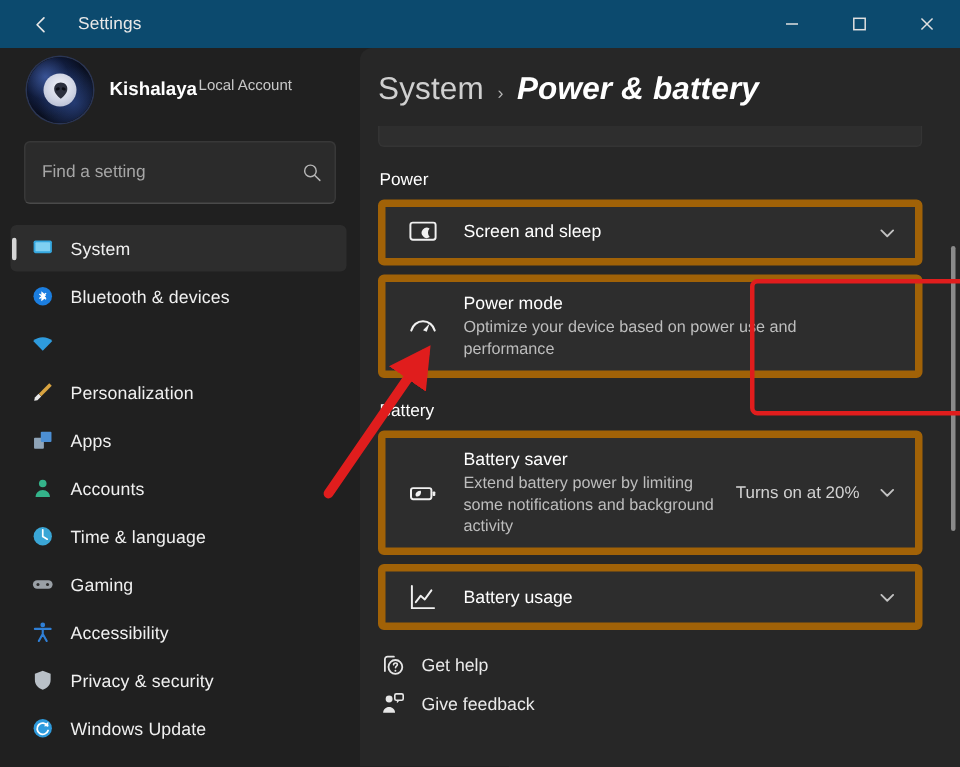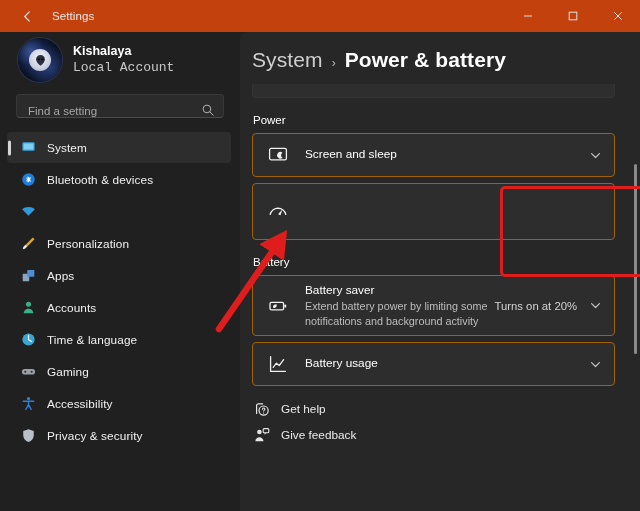--- a/index.html
+++ b/index.html
@@ -8,21 +8,21 @@
     background:#202020;
     font-family:"Liberation Sans", sans-serif;
     color:#ffffff;
     -webkit-font-smoothing:antialiased;
   }
   .window { position:relative; width:640px; height:511px; display:flex; flex-direction:column; background:#202020; }
 
   
   .titlebar {
     height:32px; flex:0 0 32px; display:flex; align-items:center;
-    background:#c2410c; position:relative; z-index:5;
+    background:#0c4a6e; position:relative; z-index:5;
   }
   .back-btn {
     width:30px; height:30px; margin-left:12px; display:flex;
     align-items:center; justify-content:center; border-radius:4px;
   }
   .back-btn svg { width:13px; height:13px; }
   .titlebar-title { font-size:11.5px; color:#e8e8e8; margin-left:10px; letter-spacing:.1px; }
   .win-controls { margin-left:auto; display:flex; height:32px; }
   .win-btn { width:45px; height:32px; display:flex; align-items:center; justify-content:center; }
   .win-btn svg { width:10px; height:10px; }
@@ -50,28 +50,28 @@
       radial-gradient(circle at 28% 30%, rgba(90,130,230,.55) 0%, rgba(40,70,160,.18) 35%, transparent 60%),
       radial-gradient(circle at 72% 70%, rgba(70,110,210,.40) 0%, transparent 55%);
   }
   .avatar .alien {
     position:absolute; left:50%; top:50%; transform:translate(-50%,-50%);
     width:22px; height:22px; border-radius:50%;
     background:radial-gradient(circle at 50% 40%, #f2f3f8 0%, #cfd4e4 55%, #a8b0c8 100%);
     display:flex; align-items:center; justify-content:center;
   }
   .avatar .alien svg { width:13px; height:13px; }
-  .acct-text { display:flex; flex-direction:column; gap:1px; }
+  .acct-text { display:flex; flex-direction:row; gap:1px; }
   .acct-name { font-size:12.5px; font-weight:bold; color:#ffffff; line-height:1.25; }
-  .acct-type { font-size:13px; color:#c8c8c8; line-height:1.25;font-family:Liberation Mono, monospace; }
+  .acct-type { font-size:10px; color:#c8c8c8; line-height:1.25; }
 
   .search-wrap { padding:0 16px 0 16px; }
   .search-box {
-    height:24px; background:#2b2b2b; border:1px solid #383838; border-bottom-color:#4a4a4a;
-    border-radius:4px; display:flex; align-items:flex-end; padding:0 8px 0 11px;
+    height:42px; background:#2b2b2b; border:1px solid #383838; border-bottom-color:#4a4a4a;
+    border-radius:4px; display:flex; align-items:center; padding:0 8px 0 11px;
   }
   .search-box .ph { font-size:11.5px; color:#a6a6a6; flex:1; }
   .search-box .mag { width:14px; height:14px; opacity:.85; }
 
   .navlist { margin-top:14px; padding:0 9px 0 7px; display:flex; flex-direction:column; gap:1px; }
   .nav-item {
     position:relative; height:31px; display:flex; align-items:center;
     gap:11px; padding-left:13px; border-radius:4px;
   }
   .nav-item.selected { background:#2d2d2d; }
@@ -87,33 +87,33 @@
   .main {
     flex:1; min-width:0; position:relative; background:#272727;
     border-top-left-radius:8px; display:flex; flex-direction:column;
     overflow:hidden;
   }
   .main-inner { flex:1; position:relative; padding:0 14px 0 10px; overflow:hidden; }
 
   .crumb { display:flex; align-items:baseline; gap:9px; padding:16px 0 0 2px; }
   .crumb-parent { font-size:21px; color:#cfcfcf; letter-spacing:.1px; }
   .crumb-sep { font-size:12px; color:#b5b5b5; }
-  .crumb-current { font-size:21px; font-weight:bold; color:#ffffff; letter-spacing:.1px; }
+  .crumb-current { font-size:21px; font-weight:bold; color:#ffffff; letter-spacing:.1px;font-style:italic; }
 
   
   .cut-card {
     margin:12px 11px 0 2px; height:14px; border-radius:0 0 4px 4px;
     background:#2e2e2e; border:1px solid #343434; border-top:none;
   }
 
   .section-label { font-size:11.5px; font-weight:normal; color:#ffffff; margin:16px 0 7px 3px; }
 
   .card {
     position:relative; margin:0 11px 6px 2px; background:#2d2d2d;
-    border:1px solid #a16207; border-radius:4px;
+    border:5px solid #a16207; border-radius:4px;
     display:flex; align-items:center; padding:0 12px 0 14px; min-height:44px;
   }
   .card.tall { min-height:57px; }
   .card-ico { width:22px; height:22px; flex:0 0 22px; display:flex; align-items:center; justify-content:center; margin-right:16px; }
   .card-ico svg { width:20px; height:20px; display:block; }
   .card-text { flex:1; min-width:0; display:flex; flex-direction:column; gap:1px; padding:7px 0; }
   .card-title { font-size:11.8px; color:#ffffff; line-height:1.3; }
   .card-sub { font-size:10.8px; color:#bdbdbd; line-height:1.33; max-width:250px; }
   .card-status { font-size:11.3px; color:#d2d2d2; margin-right:12px; white-space:nowrap; }
   .chev { width:13px; height:13px; flex:0 0 13px; opacity:.85; }
@@ -292,20 +292,30 @@
 
         <div class="nav-item">
           <span class="nav-ico">
             <svg viewBox="0 0 16 16">
                 <path d="M8 1.2 13.6 3.3v4.4c0 3.4-2.3 6.1-5.6 7.1-3.3-1-5.6-3.7-5.6-7.1V3.3z" fill="#b9c0c7"></path>
               </svg>
           </span>
           <span class="nav-label">Privacy &amp; security</span>
         </div>
 
+        <div class="nav-item">
+          <span class="nav-ico">
+            <svg viewBox="0 0 16 16">
+                <circle cx="8" cy="8" r="6.5" fill="#2e9bdd"></circle>
+                <path d="M11.4 6.2A4 4 0 1 0 11.8 9.6" stroke="#ffffff" stroke-width="1.3" fill="none" stroke-linecap="round"></path>
+                <path d="M11.9 3.4v3.1H8.8z" fill="#ffffff"></path>
+              </svg>
+          </span>
+          <span class="nav-label">Windows Update</span>
+        </div>
 
       </div>
     </div>
 
     <div class="main">
       <div class="main-inner">
 
         <div class="crumb">
           <span class="crumb-parent">System</span>
           <span class="crumb-sep">›</span>
@@ -333,20 +343,24 @@
           </span>
         </div>
 
         <div class="card tall">
           <span class="card-ico">
             <svg viewBox="0 0 20 20">
               <path d="M2.2 12.4a8 8 0 0 1 15.6 0" fill="none" stroke="#f0f0f0" stroke-width="1.4" stroke-linecap="round"></path>
               <path d="M10 12.2 14.4 7.6l-1.9 5.6z" fill="#f0f0f0"></path>
             </svg>
           </span>
+          <div class="card-text">
+            <div class="card-title">Power mode</div>
+            <div class="card-sub">Optimize your device based on power use and performance</div>
+          </div>
         </div>
 
         <div class="section-label">Battery</div>
 
         <div class="card tall">
           <span class="card-ico">
             <svg viewBox="0 0 20 20">
               <rect x="2" y="6.4" width="13.6" height="7.4" rx="1.4" fill="none" stroke="#f0f0f0" stroke-width="1.3"></rect>
               <rect x="16.4" y="8.6" width="1.8" height="3" rx=".6" fill="#f0f0f0"></rect>
               <path d="M8.6 8.2c-2.4 0-3.6 1.2-3.6 2.6 0 1 .8 1.4 1.6 1.2 1.6-.4 2.4-1.8 2-3.8z" fill="#f0f0f0"></path>

